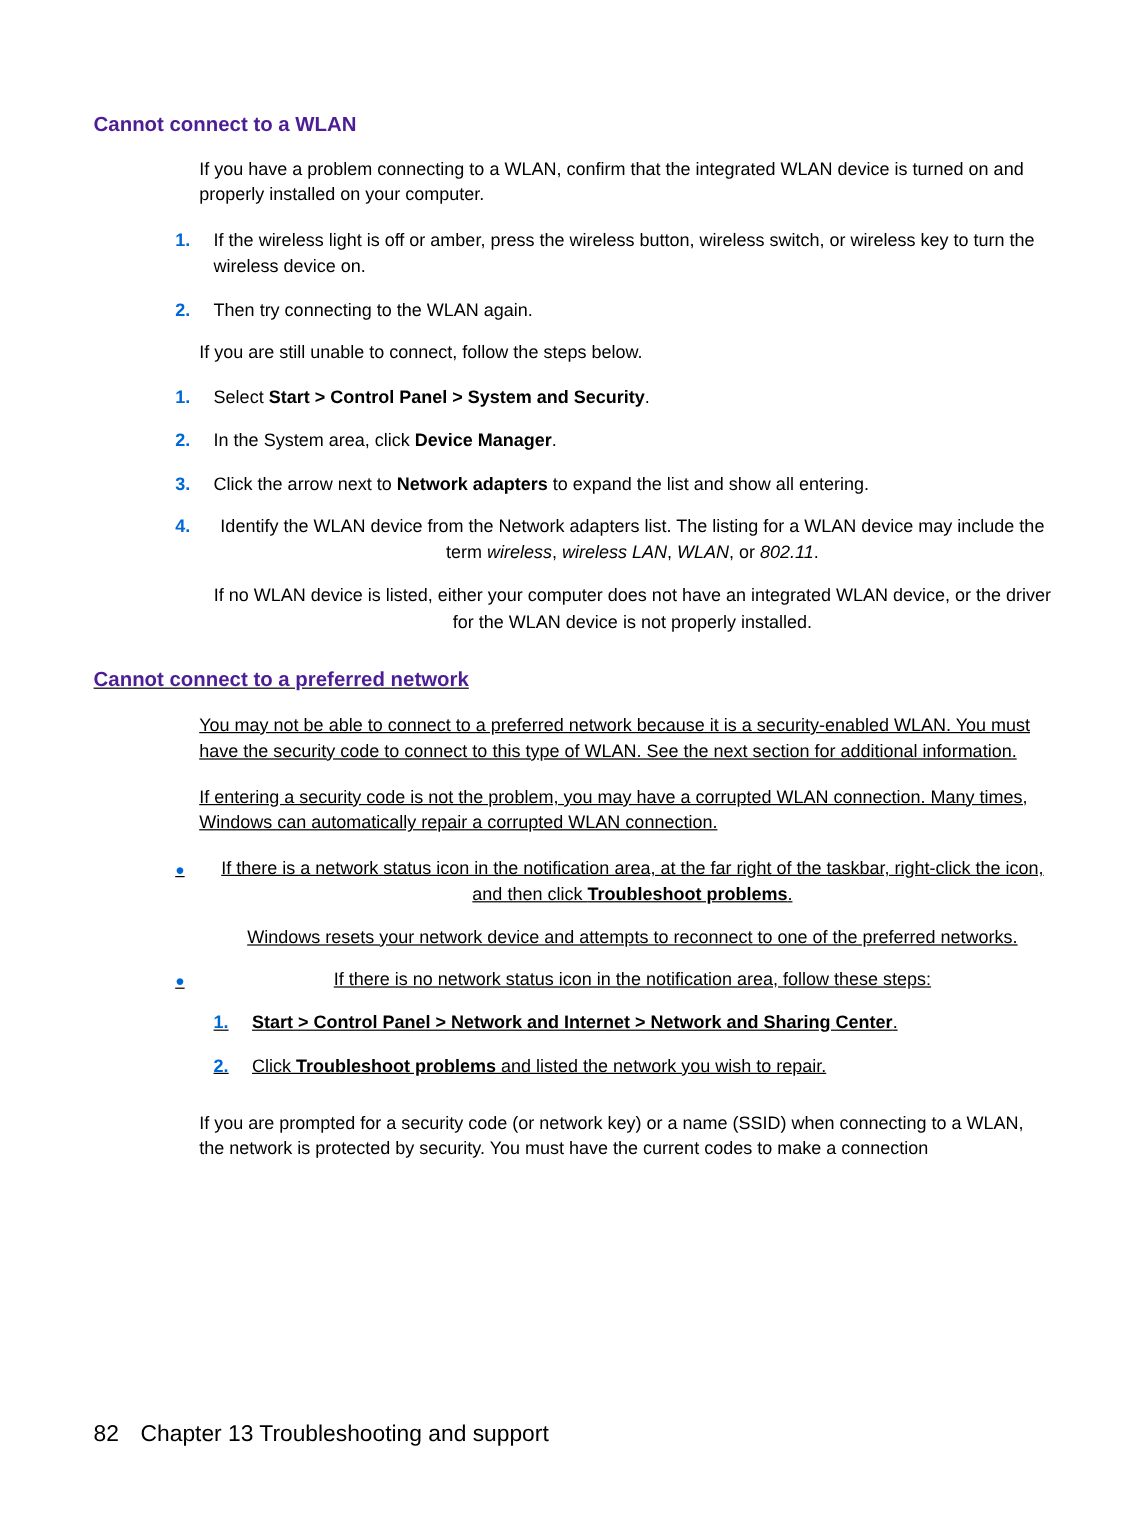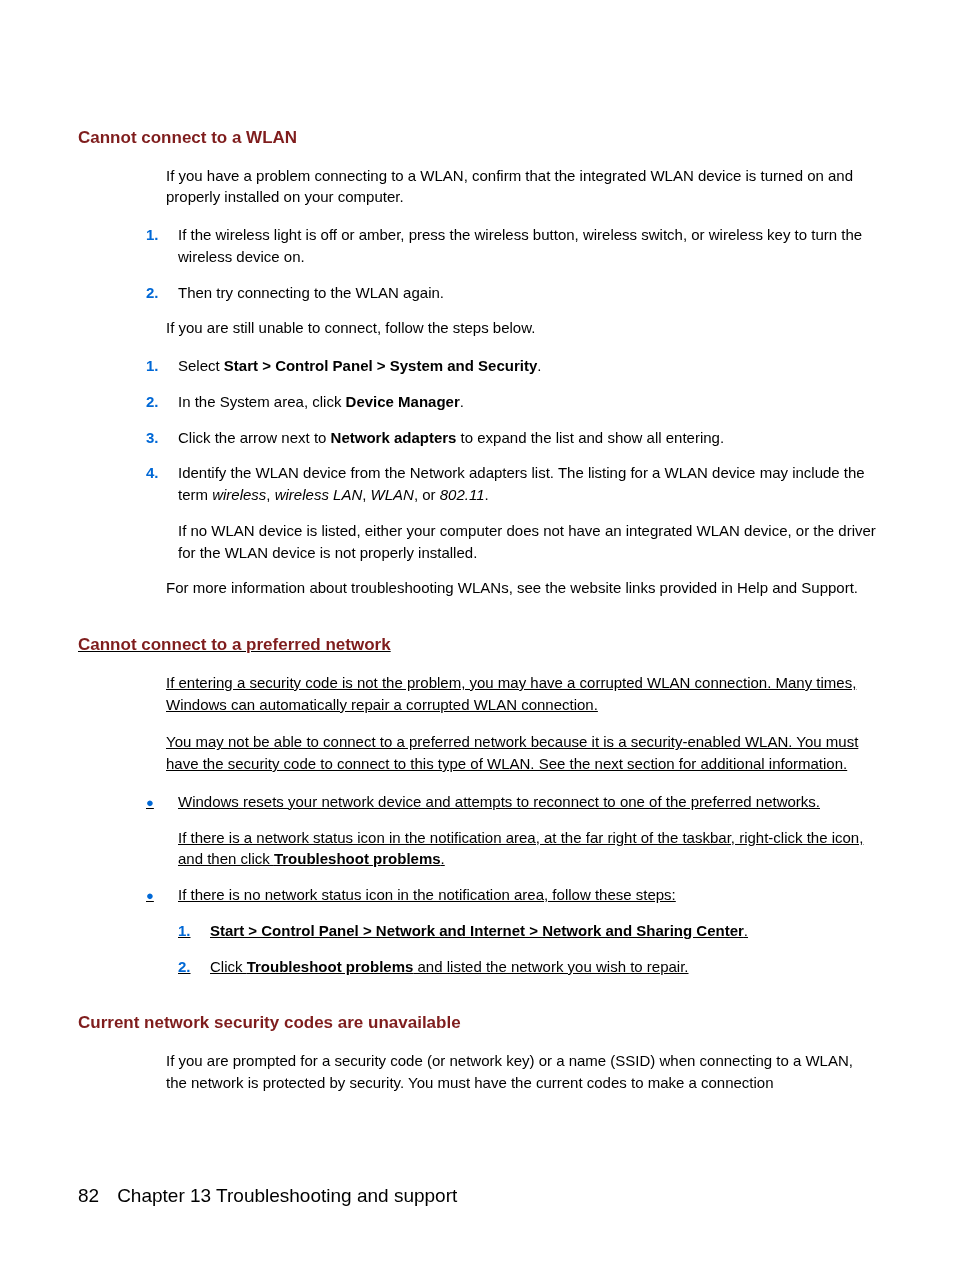--- a/index.html
+++ b/index.html
@@ -12,25 +12,24 @@
       font-size: 15px;
       line-height: 1.45;
       color: #000;
       background: #fff;
       width: 954px;
       height: 1270px;
       position: relative;
       padding: 92px 78px 0 78px;
     }
     .section-heading {
-      color: #7f1d1d;
+      color: #4c1d95;
       font-weight: bold;
       font-size: 17px;
       margin-bottom: 14px;
-      margin-top: 34px;
     }
     .body-text {
       margin-left: 88px;
       margin-bottom: 16px;
     }
     .ordered-list {
       margin-left: 68px;
       margin-bottom: 14px;
     }
     .list-item {
@@ -48,20 +47,21 @@
       min-width: 32px;
       flex-shrink: 0;
       font-size: 13px;
       padding-top: 3px;
     }
     .list-content {
       flex: 1;
     }
     .list-content p {
       margin-bottom: 14px;
+      text-align: center;
     }
     .list-content p:last-child {
       margin-bottom: 0;
     }
     .nested-list {
       margin-top: 14px;
     }
     .nested-list .list-item {
       margin-bottom: 14px;
     }
@@ -127,34 +127,33 @@
     </div>
     <div class="list-item">
       <span class="list-number">4.</span>
       <div class="list-content">
         <p><span>Identify the WLAN device from the Network adapters list. The listing for a WLAN device may include the term </span><em>wireless</em><span>, </span><em>wireless LAN</em><span>, </span><em>WLAN</em><span>, or </span><em>802.11</em><span>.</span></p>
         <p>If no WLAN device is listed, either your computer does not have an integrated WLAN device, or the driver for the WLAN device is not properly installed.</p>
       </div>
     </div>
   </div>
 
-  <p class="body-text">For more information about troubleshooting WLANs, see the website links provided in Help and Support.</p>
 </div>
 
 <div class="section2">
   <h2 class="section-heading">Cannot connect to a preferred network</h2>
+  <p class="body-text">You may not be able to connect to a preferred network because it is a security-enabled WLAN. You must have the security code to connect to this type of WLAN. See the next section for additional information.</p>
   <p class="body-text">If entering a security code is not the problem, you may have a corrupted WLAN connection. Many times, Windows can automatically repair a corrupted WLAN connection.</p>
-  <p class="body-text">You may not be able to connect to a preferred network because it is a security-enabled WLAN. You must have the security code to connect to this type of WLAN. See the next section for additional information.</p>
 
   <div class="ordered-list">
     <div class="list-item">
       <span class="list-bullet">●</span>
       <div class="list-content">
+        <p><span>If there is a network status icon in the notification area, at the far right of the taskbar, right-click the icon, and then click </span><strong>Troubleshoot problems</strong><span>.</span></p>
         <p>Windows resets your network device and attempts to reconnect to one of the preferred networks.</p>
-        <p><span>If there is a network status icon in the notification area, at the far right of the taskbar, right-click the icon, and then click </span><strong>Troubleshoot problems</strong><span>.</span></p>
       </div>
     </div>
     <div class="list-item">
       <span class="list-bullet">●</span>
       <div class="list-content">
         <p>If there is no network status icon in the notification area, follow these steps:</p>
         <div class="nested-list">
           <div class="list-item">
             <span class="list-number">1.</span>
             <div class="list-content"><strong>Start &gt; Control Panel &gt; Network and Internet &gt; Network and Sharing Center</strong><span>.</span></div>
@@ -163,19 +162,18 @@
             <span class="list-number">2.</span>
             <div class="list-content"><span>Click </span><strong>Troubleshoot problems</strong><span> and listed the network you wish to repair.</span></div>
           </div>
         </div>
       </div>
     </div>
   </div>
 </div>
 
 <div class="section3">
-  <h2 class="section-heading">Current network security codes are unavailable</h2>
   <p class="body-text">If you are prompted for a security code (or network key) or a name (SSID) when connecting to a WLAN, the network is protected by security. You must have the current codes to make a connection</p>
 </div>
 
 <div class="footer">
   <span class="page-number">82</span><span>Chapter 13   Troubleshooting and support</span>
 </div>
 
 </body></html>

